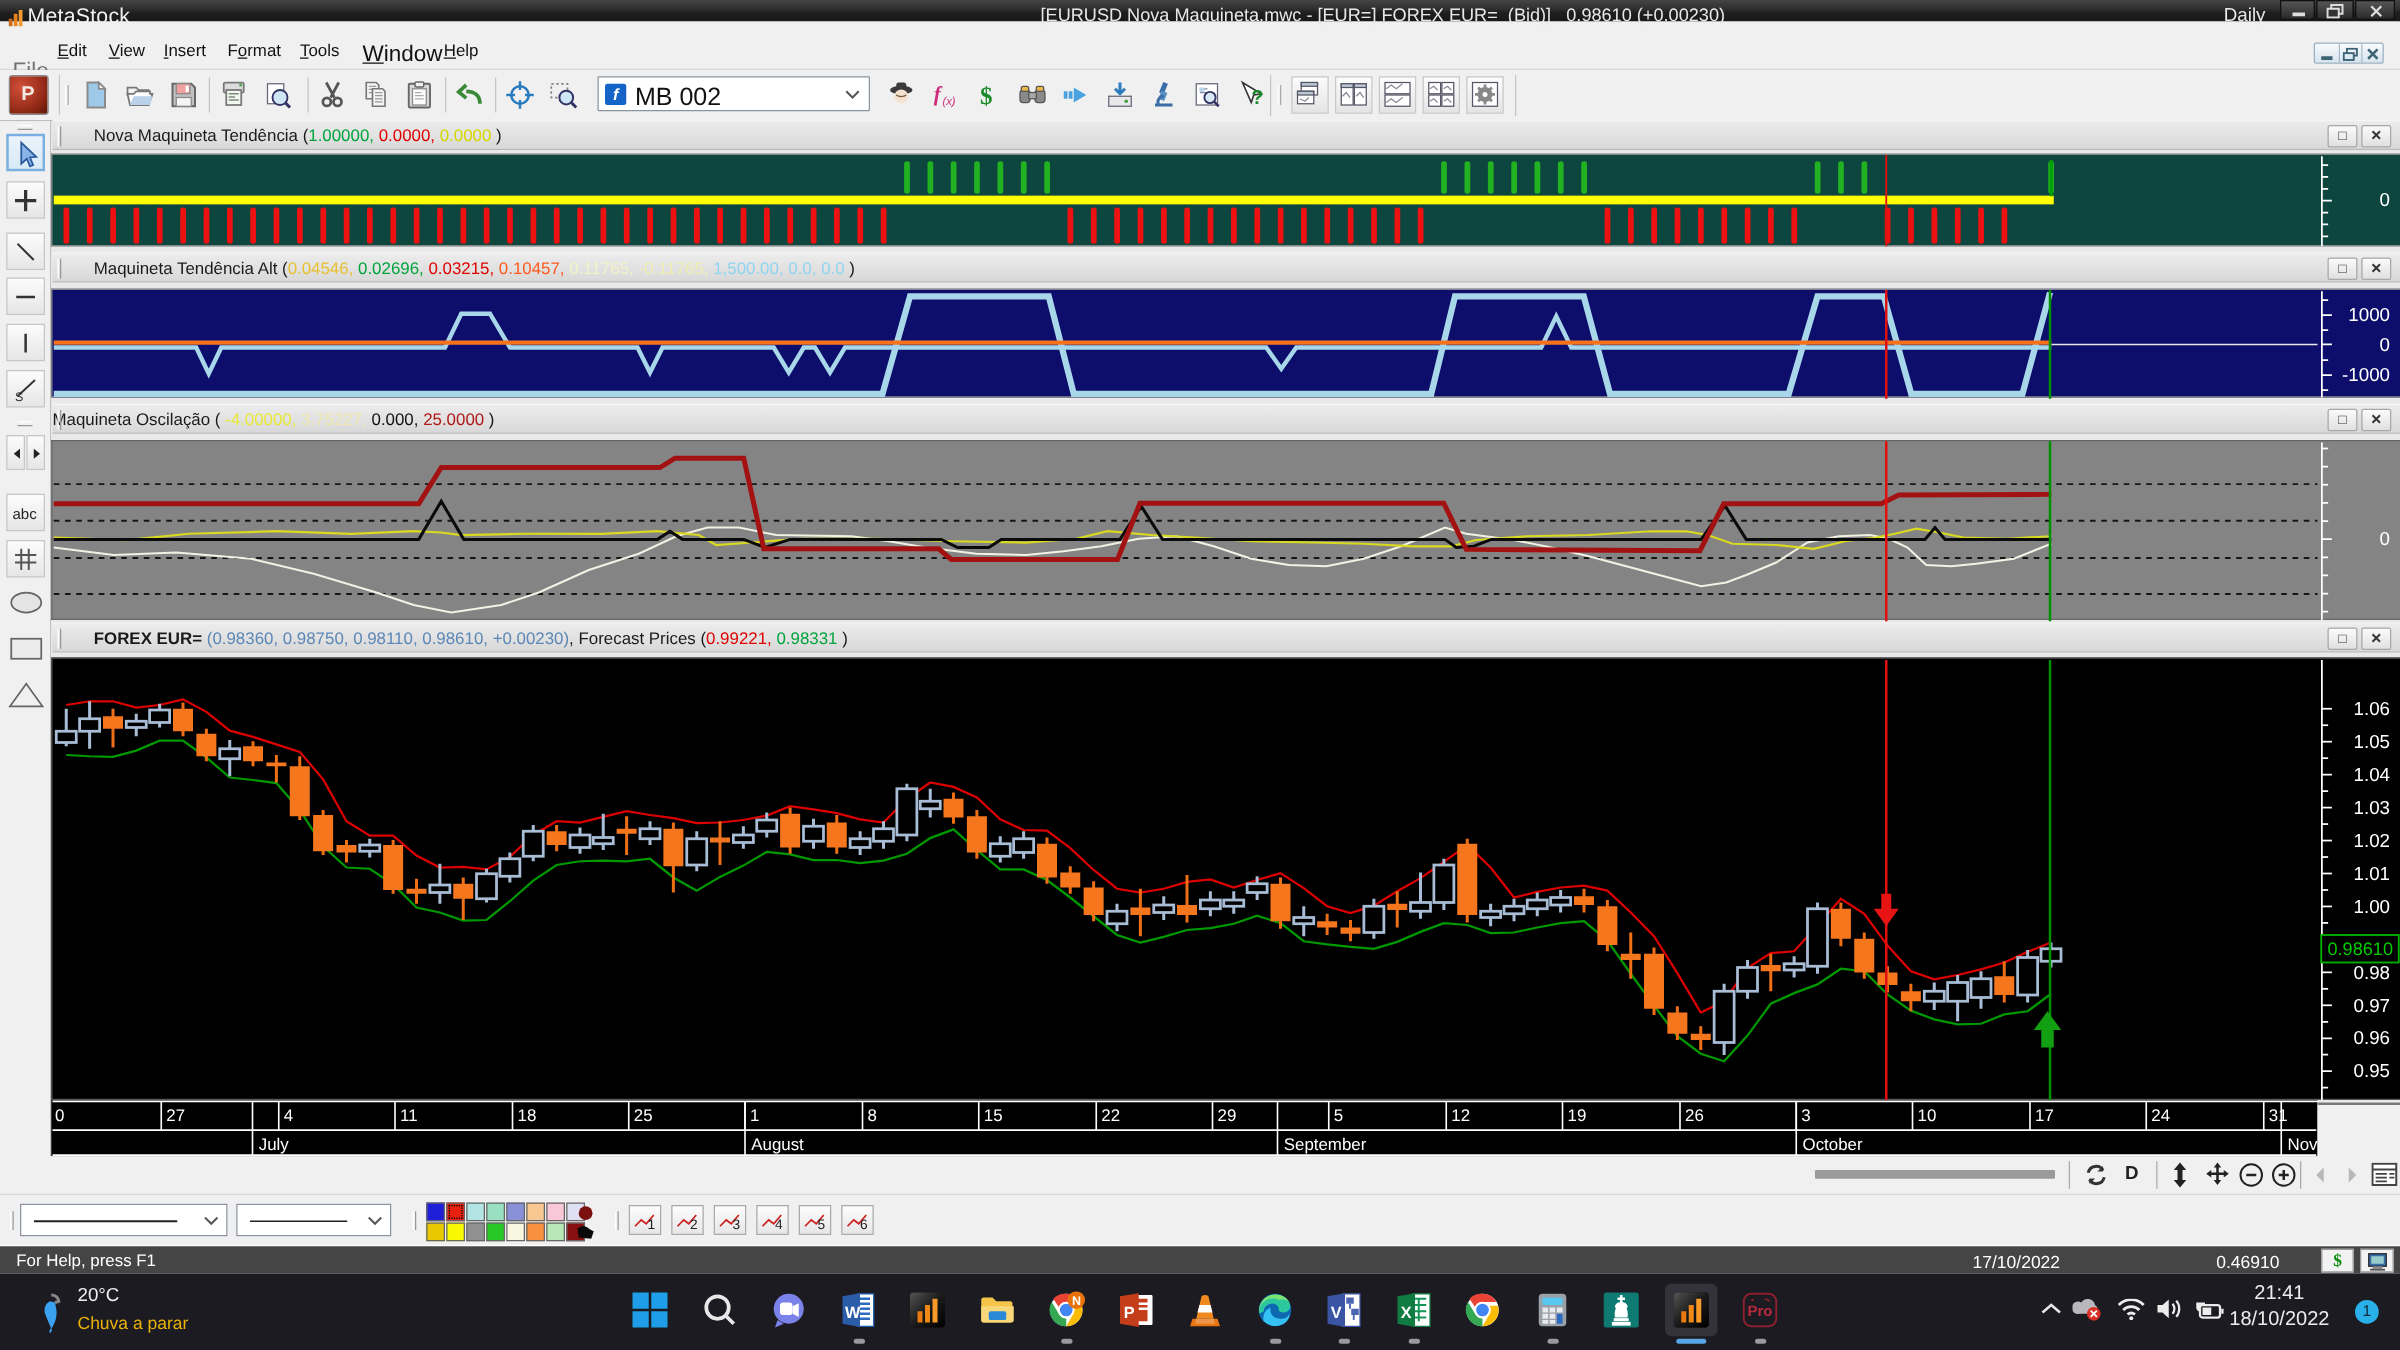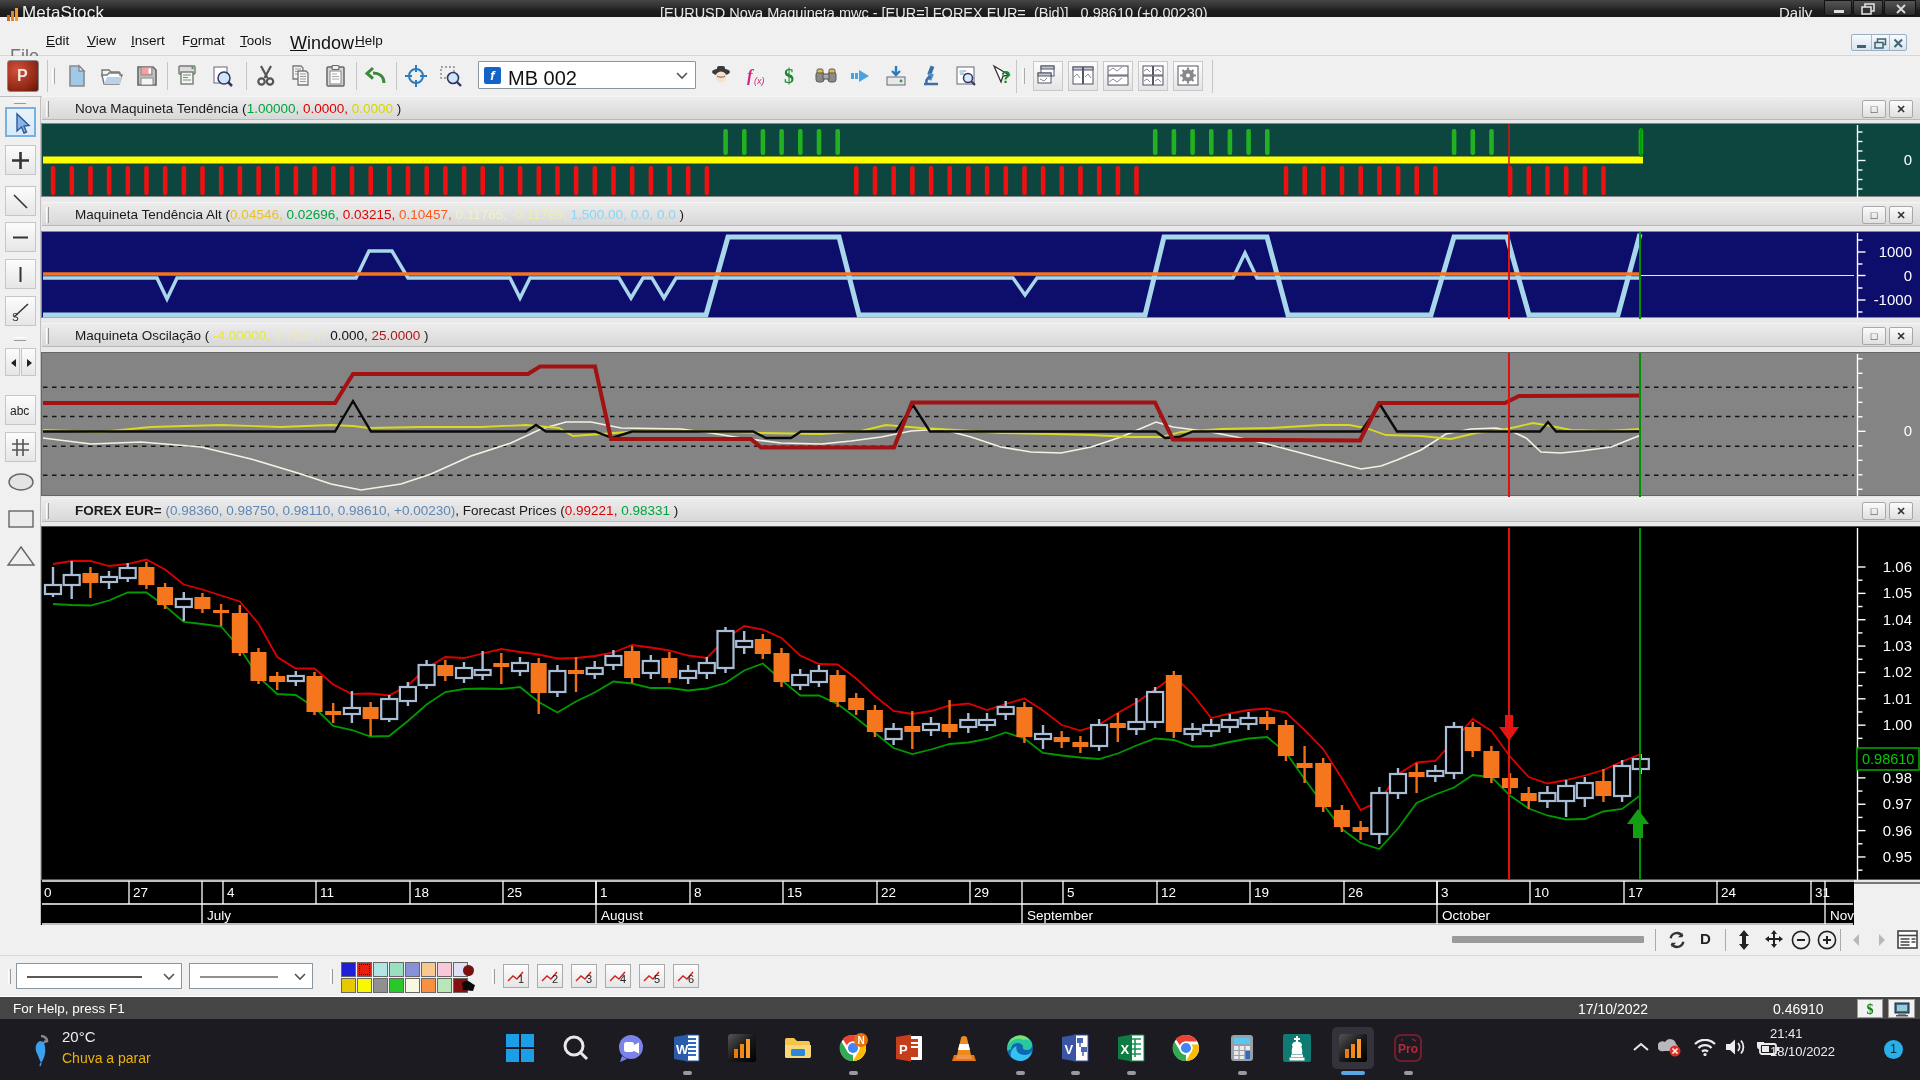--- a/index.html
+++ b/index.html
@@ -8,21 +8,21 @@
 .panel-title{position:absolute;left:42px;right:0px;height:24px;background:linear-gradient(#ececec,#d8d8d8);border-top:1px solid #f5f5f5;border-bottom:1px solid #b9b9b9;font-size:13.5px;color:#1a1a1a;line-height:24px;white-space:nowrap}
 .ptbtn{position:absolute;top:3px;width:24px;height:18px;background:linear-gradient(#fbfbfb,#e0e0e0);border:1px solid #a8a8a8;border-radius:2px;color:#333;font-size:11px;text-align:center;line-height:16px;font-weight:bold}
 </style></head><body>
 <div class="abs" style="left:0;top:0;width:1920px;height:17px;background:linear-gradient(#454545,#303030 40%,#1f1f1f 60%,#191919)">
 <svg class="abs" style="left:6px;top:6px" width="16" height="16">
       <rect x="1" y="9" width="3" height="6" fill="#c96a1e"></rect>
       <rect x="5" y="5" width="3" height="10" fill="#e8821e"></rect>
       <rect x="9" y="2" width="3" height="13" fill="#f09a32"></rect>
     </svg>
 <div class="abs" style="left:22px;top:3px;font-size:17px;color:#f0f0f0;letter-spacing:0.2px">MetaStock</div>
-<div class="abs" style="left:660px;top:5px;width:720px;font-size:14.5px;color:#e8e8e8;text-align:left;white-space:nowrap">[EURUSD Nova Maquineta.mwc - [EUR=] FOREX EUR=&nbsp; (Bid)]&nbsp;&nbsp; 0.98610 (+0.00230)</div>
+<div class="abs" style="left:660px;top:5px;width:720px;font-size:14.5px;color:#e8e8e8;text-align:right;white-space:nowrap">[EURUSD Nova Maquineta.mwc - [EUR=] FOREX EUR=&nbsp; (Bid)]&nbsp;&nbsp; 0.98610 (+0.00230)</div>
 <div class="abs" style="left:1779px;top:4px;font-size:15px;color:#e8e8e8">Daily</div>
 <div class="abs" style="left:1824px;top:0;width:28px;height:16px;background:linear-gradient(#555,#2a2a2a);border:1px solid #111;border-radius:0 0 3px 3px">
       <div class="abs" style="left:9px;top:9px;width:10px;height:3px;background:#ddd"></div>
     </div>
 <div class="abs" style="left:1853px;top:0;width:30px;height:16px;background:linear-gradient(#555,#2a2a2a);border:1px solid #111;border-radius:0 0 3px 3px">
       <svg class="abs" style="left:7px;top:2px" width="16" height="12">
         <rect x="4" y="1" width="9" height="7" fill="none" stroke="#ddd" stroke-width="1.6"></rect>
         <rect x="1" y="4" width="9" height="7" fill="#333" stroke="#ddd" stroke-width="1.6"></rect>
       </svg>
     </div>
@@ -449,21 +449,21 @@
       <line x1="1856.5" y1="287" x2="1861.5" y2="287" stroke="#ffffff" stroke-width="1.4"></line>
       <line x1="1856.5" y1="299" x2="1864.5" y2="299" stroke="#ffffff" stroke-width="1.4"></line>
       <line x1="1856.5" y1="311" x2="1861.5" y2="311" stroke="#ffffff" stroke-width="1.4"></line>
       <text x="1911" y="256" text-anchor="end" font-size="15" fill="#ffffff" font-family="Liberation Sans, sans-serif">1000</text>
       <text x="1911" y="279.5" text-anchor="end" font-size="15" fill="#ffffff" font-family="Liberation Sans, sans-serif">0</text>
       <text x="1911" y="304" text-anchor="end" font-size="15" fill="#ffffff" font-family="Liberation Sans, sans-serif">-1000</text>
 </svg>
   </div>
 <div class="panel-title" style="top:323px">
 <div class="abs" style="left:4px;top:4px;width:3px;height:16px;border-left:1.5px solid #fff;border-right:1.5px solid #999"></div>
-<span style="margin-left:33px">Maquineta Oscilação ( <span style="color:#e8e838">-4.00000,</span> <span style="color:#f0e8b0">3.75227,</span> <span style="color:#111">0.000,</span> <span style="color:#b01818">25.0000</span> )</span>
+<span style="">Maquineta Oscilação ( <span style="color:#e8e838">-4.00000,</span> <span style="color:#f0e8b0">3.75227,</span> <span style="color:#111">0.000,</span> <span style="color:#b01818">25.0000</span> )</span>
 <div class="ptbtn" style="right:34px">□</div><div class="ptbtn" style="right:7px">✕</div></div>
 <div class="abs" style="left:41px;top:352px;width:1879px;height:144px;background:#848484;border:1px solid #666;border-right:0">
 <svg class="abs" style="left:-41px;top:-352px" width="1920" height="497" viewBox="0 0 1920 497">
       <line x1="42" y1="386.3" x2="1853" y2="386.3" stroke="#151515" stroke-width="1.6" stroke-dasharray="4.5,4.5"></line>
       <line x1="42" y1="415.5" x2="1853" y2="415.5" stroke="#151515" stroke-width="1.6" stroke-dasharray="4.5,4.5"></line>
       <line x1="42" y1="445.3" x2="1853" y2="445.3" stroke="#151515" stroke-width="1.6" stroke-dasharray="4.5,4.5"></line>
       <line x1="42" y1="474.2" x2="1853" y2="474.2" stroke="#151515" stroke-width="1.6" stroke-dasharray="4.5,4.5"></line>
       <polyline points="42.0,437.0 90.0,443.0 140.0,441.0 200.0,446.0 250.0,458.0 300.0,473.0 330.0,483.0 360.0,489.0 400.0,483.0 430.0,473.0 470.0,455.0 510.0,442.0 540.0,428.0 565.0,421.0 590.0,421.0 620.0,427.0 680.0,428.0 710.0,432.0 740.0,437.0 780.0,442.0 820.0,443.0 850.0,440.0 880.0,436.0 910.0,430.0 940.0,428.0 970.0,436.0 1000.0,446.0 1030.0,451.0 1060.0,452.0 1090.0,446.0 1120.0,436.0 1155.0,421.0 1172.0,426.0 1210.0,431.0 1240.0,437.0 1270.0,444.0 1300.0,452.0 1330.0,460.0 1360.0,468.0 1380.0,465.0 1396.0,459.0 1420.0,449.0 1445.0,433.0 1470.0,428.0 1495.0,427.0 1510.0,430.0 1525.0,437.0 1540.0,451.0 1560.0,452.0 1580.0,450.0 1610.0,446.0 1640.0,434.0" fill="none" stroke="#f2f2e4" stroke-width="1.6"></polyline>
       <polyline points="42.0,429.0 100.0,431.0 150.0,426.0 220.0,424.0 280.0,426.0 330.0,424.0 352.0,425.0 368.0,427.0 420.0,426.0 480.0,426.0 525.0,424.0 558.0,427.0 572.0,435.0 600.0,433.0 640.0,430.0 700.0,430.0 760.0,432.0 820.0,433.0 860.0,430.0 885.0,424.0 920.0,427.0 955.0,429.0 1000.0,432.0 1050.0,433.0 1090.0,434.0 1130.0,436.0 1160.0,436.0 1180.0,431.0 1220.0,428.0 1270.0,427.0 1320.0,424.0 1348.0,424.0 1365.0,427.0 1385.0,434.0 1420.0,435.0 1450.0,438.0 1475.0,432.0 1500.0,429.0 1515.0,426.0 1532.0,422.0 1550.0,425.0 1570.0,429.0 1605.0,430.0 1640.0,428.0" fill="none" stroke="#d9d920" stroke-width="1.8"></polyline>
       <polyline points="42.0,430.5 334.0,430.5 352.0,400.0 370.0,430.5 525.0,430.5 535.0,424.0 545.0,430.5 594.0,430.5 611.0,437.0 631.0,430.5 752.0,430.5 765.0,437.0 790.0,437.0 800.0,430.5 895.0,430.5 912.0,404.0 929.0,430.5 1155.0,430.5 1164.0,437.0 1178.0,436.0 1192.0,430.5 1360.0,430.5 1379.0,403.5 1396.0,430.5 1539.0,430.5 1547.0,421.0 1555.0,430.5 1640.0,430.5" fill="none" stroke="#0a0a0a" stroke-width="2.4"></polyline>
@@ -1057,17 +1057,17 @@
       <path d="M1 6 h4 l5-4.5 v15 L5 12 H1 z" fill="#ececec"></path>
       <path d="M13 5 a6 6 0 0 1 0 8 M16 2.5 a10 10 0 0 1 0 13" fill="none" stroke="#ececec" stroke-width="1.8"></path>
     </svg>
 <svg class="abs" style="left:1753px;top:19px" width="26" height="18" viewBox="0 0 26 18">
       <path d="M5.5 1 v3 M9.5 1 v3 M4 4 h7 v4 a3.5 3.5 0 0 1 -7 0 z" fill="#ececec" stroke="none"></path>
       <path d="M7.5 11 v3 h4" fill="none" stroke="#ececec" stroke-width="1.6"></path>
       <rect x="7" y="6" width="16" height="10" rx="2" fill="#1d1b22" stroke="#ececec" stroke-width="1.8"></rect>
       <rect x="24" y="9" width="2" height="4" fill="#ececec"></rect>
       <rect x="9" y="8" width="7" height="6" fill="#ececec"></rect>
     </svg>
-<div class="abs" style="left:1770px;top:7px;width:107px;font-size:13px;color:#ececec;text-align:left">
+<div class="abs" style="left:1770px;top:7px;width:107px;font-size:16px;color:#ececec;text-align:center">
       <div>21:41</div>
       <div style="margin-top:3px">18/10/2022</div>
     </div>
 <div class="abs" style="left:1884px;top:21px;width:19px;height:19px;background:#29b0e8;border-radius:50%;color:#0a2a3a;font-size:12.5px;text-align:center;line-height:19px">1</div>
 </div>
 </body></html>

